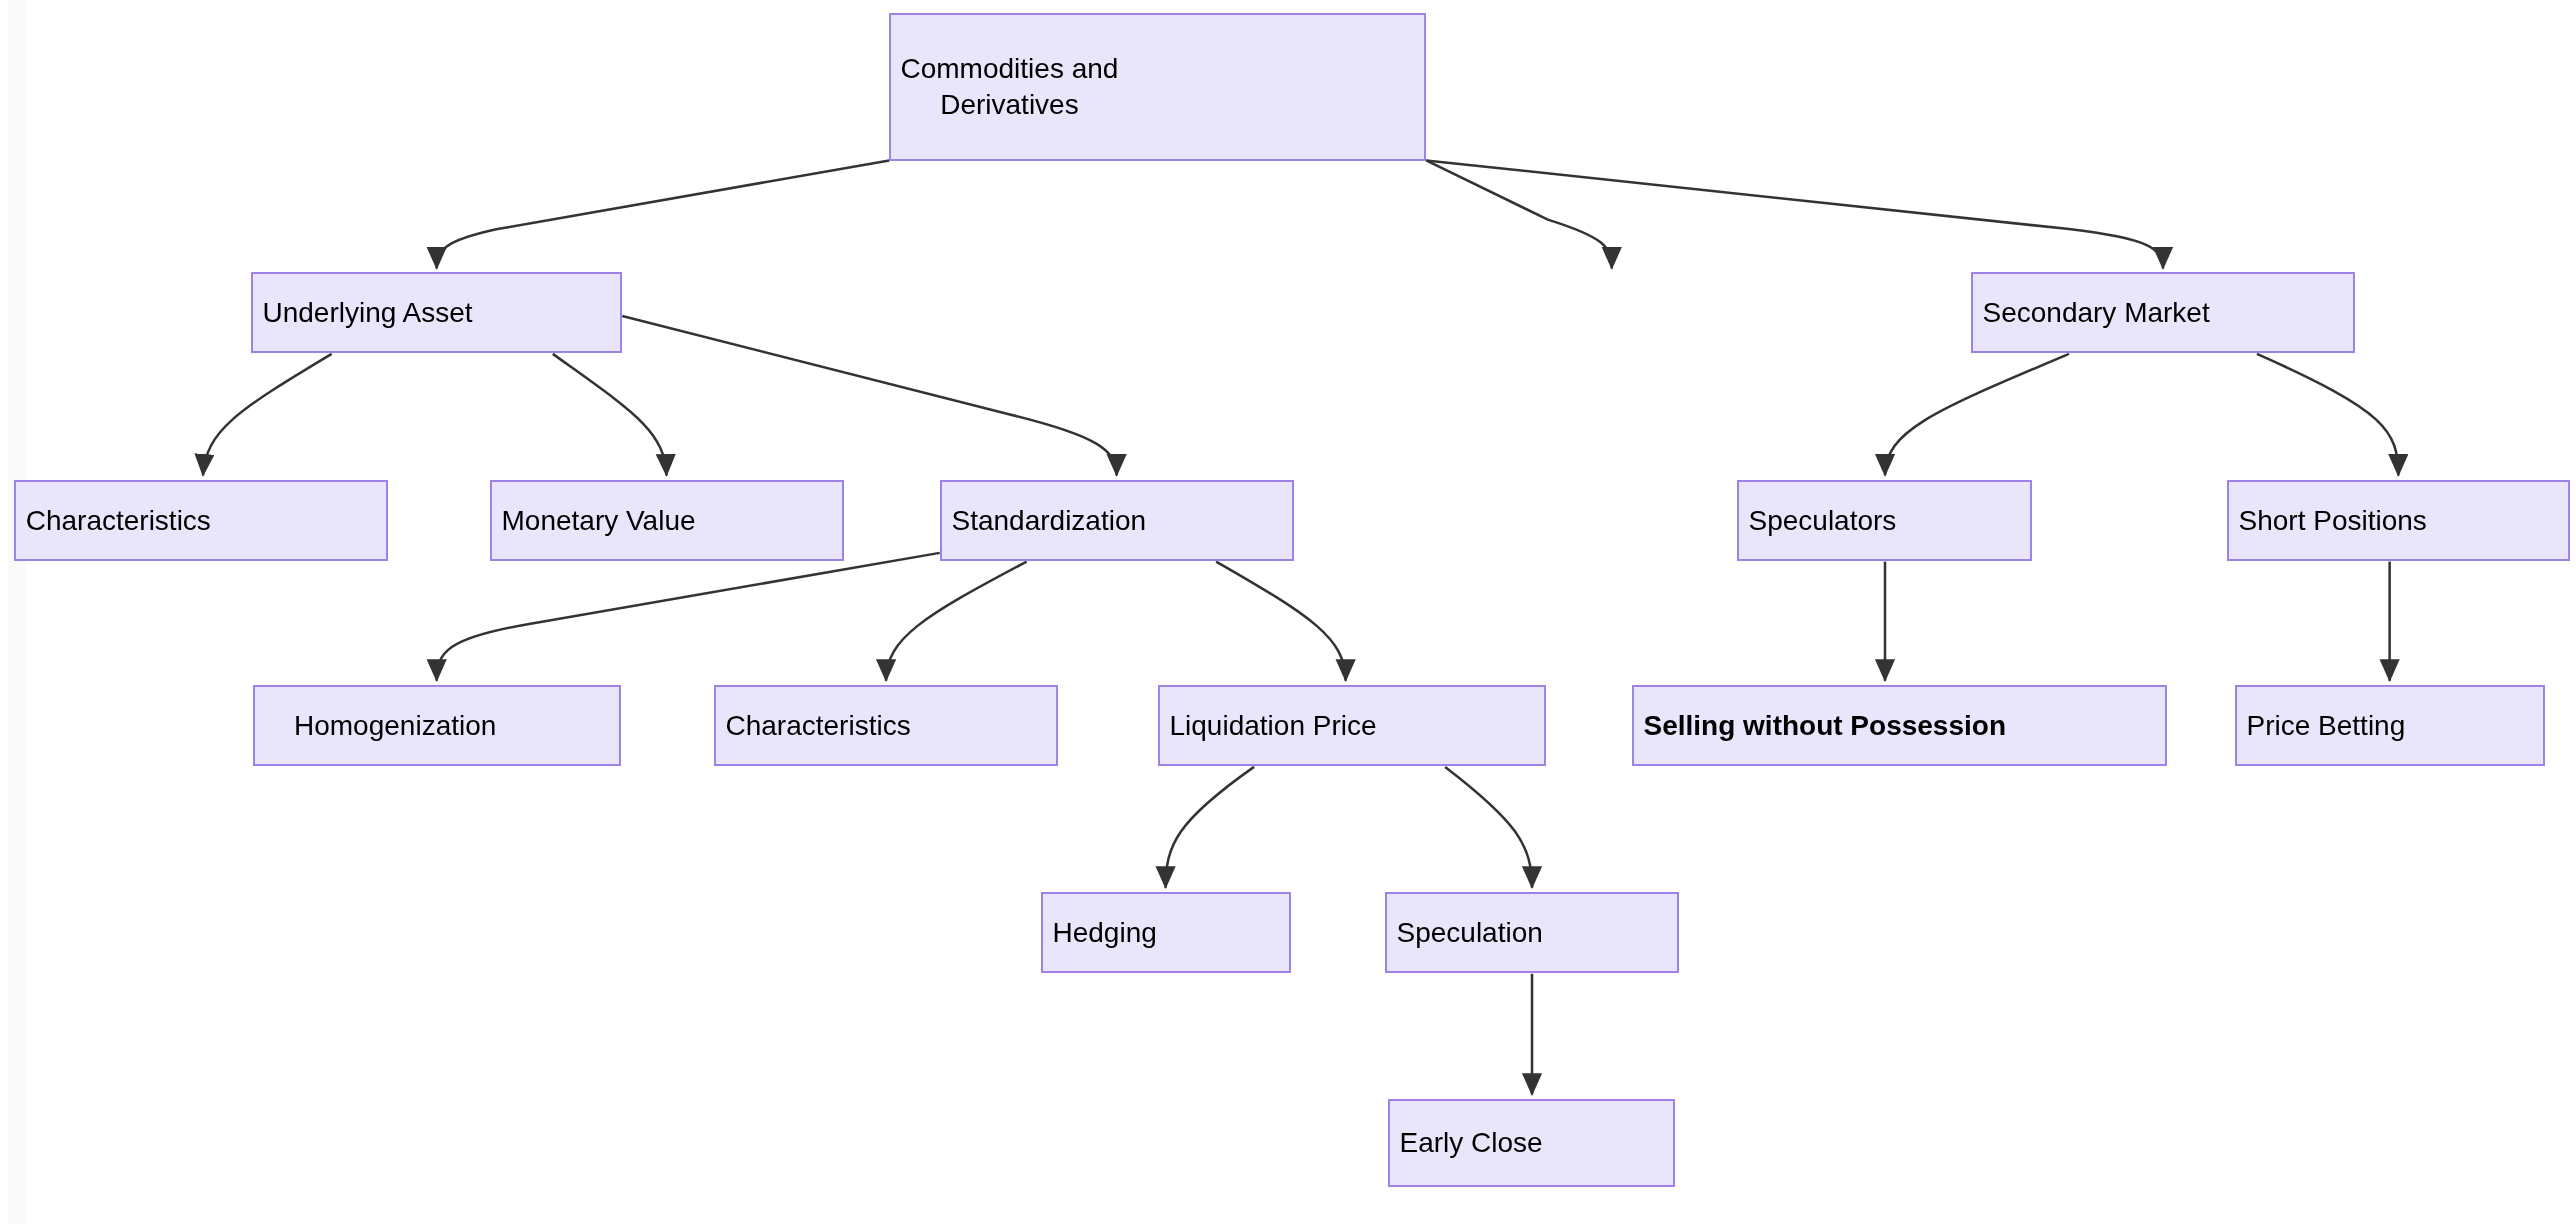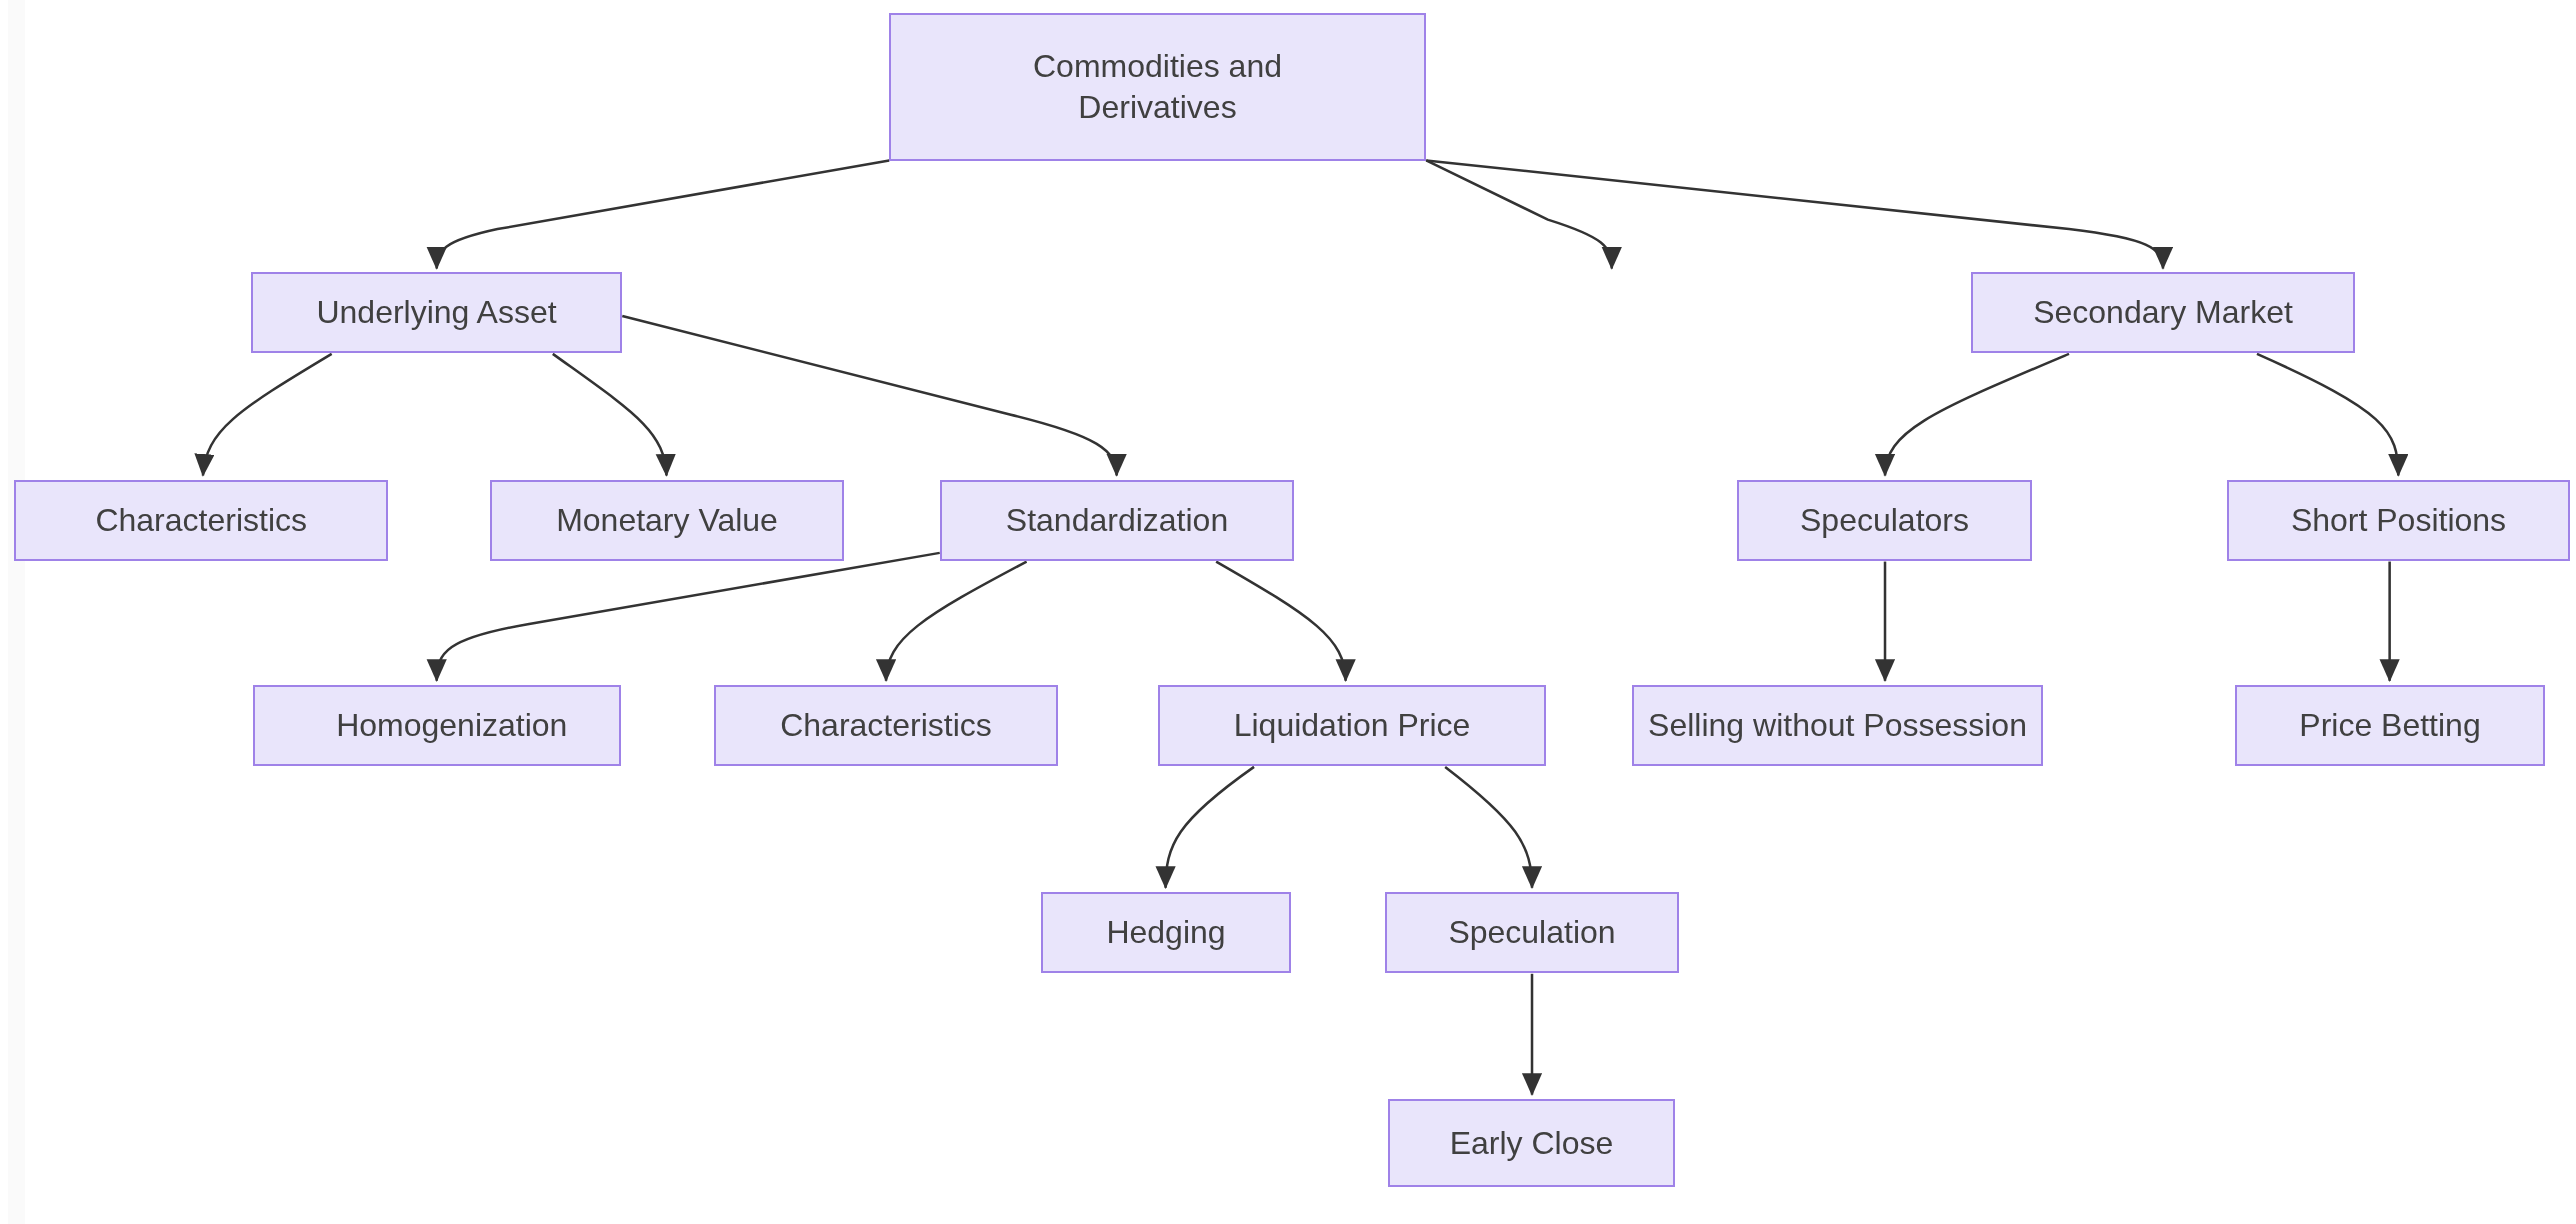--- a/index.html
+++ b/index.html
@@ -4,22 +4,22 @@
 <style>
   html,body{margin:0;padding:0;background:#ffffff;}
   body{width:2576px;height:1225px;overflow:hidden;
        font-family:"Liberation Sans","DejaVu Sans",sans-serif;}
   #canvas{position:relative;width:2576px;height:1225px;background:#ffffff;}
   #leftband{position:absolute;left:8px;top:0;width:17.4px;height:1225px;
             background:#fafafa;}
   #edges{position:absolute;left:0;top:0;width:2576px;height:1225px;}
   .node{position:absolute;box-sizing:border-box;
         background:#e9e5fb;border:2.4px solid #9f82e8;
-        display:flex;align-items:center;justify-content:center;
-        text-align:center;color:#404040;font-size:32px;line-height:1.28;
+        display:flex;align-items:center;
+        text-align:center;color:#000000;font-size:28px;line-height:1.28;
         padding:3.2px 9.5px;}
   .node span{display:block;white-space:pre-line;}
 </style>
 </head>
 <body>
 
 <div id="canvas">
 
   <div id="leftband"></div>
 
@@ -104,21 +104,21 @@
   </div>
 
   <div class="node" style="left:714px;top:685px;width:344px;height:81px;">
     <span>Characteristics</span>
   </div>
 
   <div class="node" style="left:1158px;top:685px;width:388px;height:81px;">
     <span>Liquidation Price</span>
   </div>
 
-  <div class="node" style="left:1632px;top:685px;width:411px;height:81px;">
+  <div class="node" style="left:1632px;top:685px;width:535px;height:81px;font-weight:bold;">
     <span>Selling without Possession</span>
   </div>
 
   <div class="node" style="left:2235px;top:685px;width:310px;height:81px;">
     <span>Price Betting</span>
   </div>
 
   <div class="node" style="left:1041px;top:892px;width:250px;height:81px;">
     <span>Hedging</span>
   </div>

